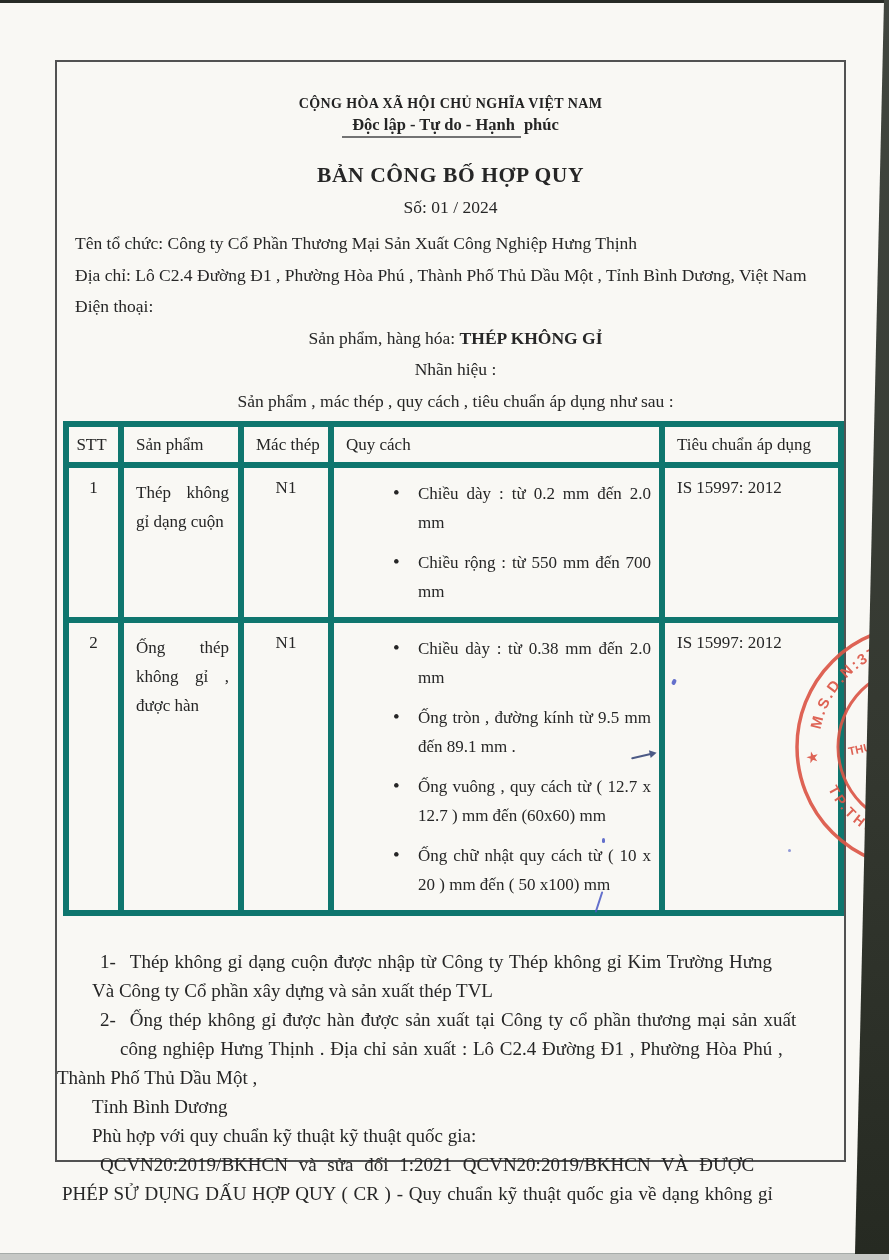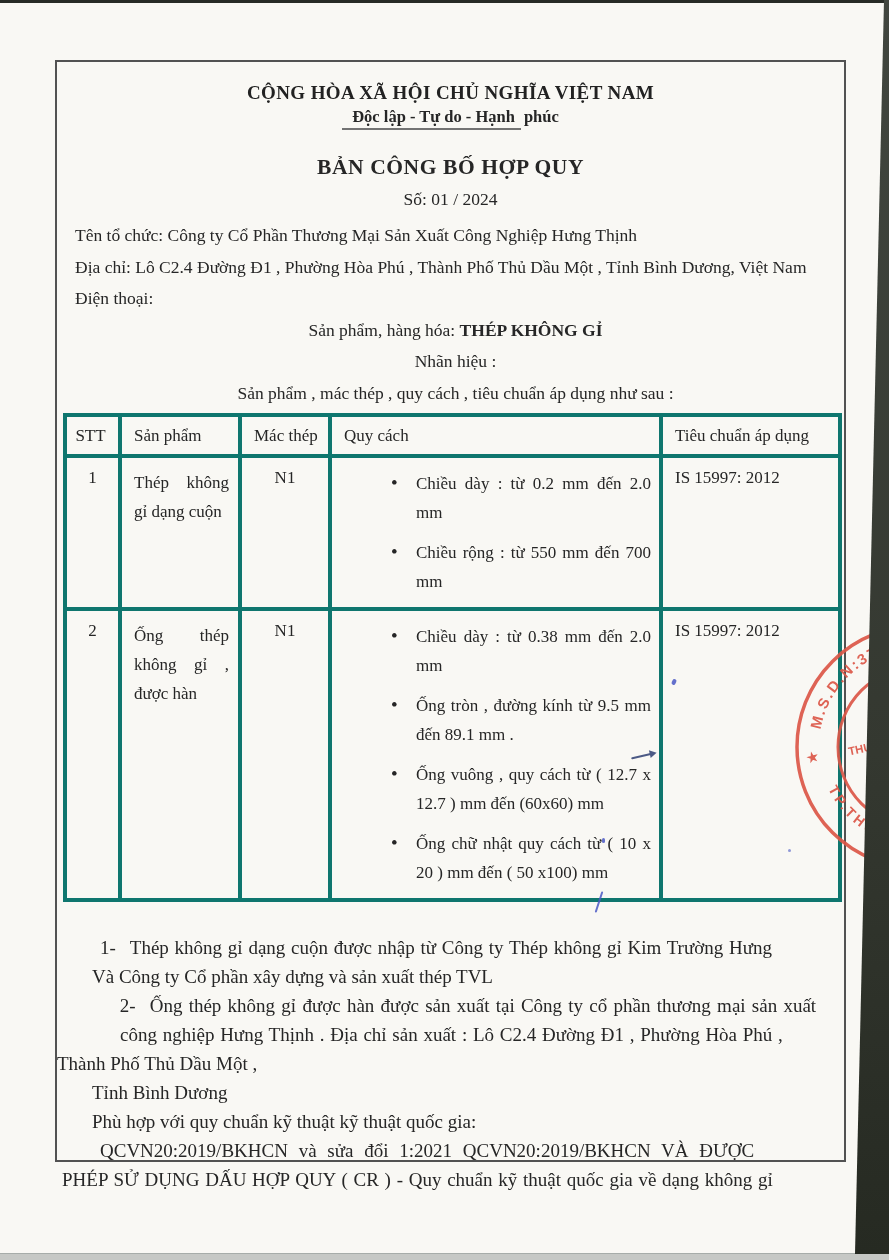--- a/index.html
+++ b/index.html
@@ -16,58 +16,58 @@
   }
   .bottom-strip {
     position:absolute; bottom:0; left:0; width:100%; height:7px;
     background:#c6c8c5; border-top:1px solid #a7aca9; z-index:5;
   }
   .frame {
     position:absolute; left:55px; top:60px; width:791px; height:1102px;
     border:2px solid #525252;
   }
   .center { text-align:center; }
-  .hdr-country { margin-top:20px; font-size:19px; font-weight:bold; letter-spacing:.4px; color:#222; }
+  .hdr-country { margin-top:34px; font-size:14px; font-weight:bold; letter-spacing:.4px; color:#222; }
   .hdr-motto  { margin-top:3px; font-size:16.5px; font-weight:bold; }
   .hdr-motto .ul { border-bottom:2px solid #737373; padding:0 6px 2px 10px; }
   .hdr-motto .tail { padding-left:3px; }
   .doc-title { margin-top:28px; font-size:21.5px; font-weight:bold; letter-spacing:.6px; }
   .doc-num { margin-top:9px; font-size:17.5px; }
 
   .para { font-size:17.5px; line-height:31.5px; margin-left:18px; margin-right:14px; }
   .para.first { margin-top:10px; }
   .para.indent2 { margin-left:24px;text-align:center; }
   .bold { font-weight:bold; }
 
   table.spec {
     border-collapse:collapse; margin:4px 0 0 6px; width:775px;
     font-size:17px; table-layout:fixed;
   }
-  table.spec td { border:4px solid #0f766e; vertical-align:top; }
+  table.spec td { border:6px solid #0f766e; vertical-align:top; }
   tr.thead td { height:41px; vertical-align:middle; padding:2px 6px 2px 12px; }
   tr.thead td.c { text-align:center; padding-left:2px; }
   tr.r1 { height:100px; }
   tr.r2 { height:238px; }
   td.stt { text-align:center; padding-top:10px; }
   td.sp  { padding:10px 9px 0 12px; text-align:justify; line-height:29px; }
   td.mt  { text-align:center; padding-top:10px; }
   td.tc  { padding:10px 6px 0 12px; }
   ul.qc { list-style:none; margin:11px 8px 0 57px; }
   ul.qc li {
     position:relative; padding-left:27px; margin-bottom:11px;
     text-align:justify; line-height:29px;
   }
   ul.qc li::before { content:"•"; position:absolute; left:2px; top:-1px; font-size:19px; }
 
   .notes { margin-top:31px; font-size:19px; line-height:29px; }
   .nl { margin-right:8px; }
   .nl .mk { padding-right:14px; }
   .n1a { margin-left:43px; word-spacing:1px; }
   .n1b { margin-left:35px; }
-  .n2a { margin-left:43px; word-spacing:1.5px;text-align:center; }
+  .n2a { margin-left:43px; word-spacing:1.5px; }
   .n2b { margin-left:63px; word-spacing:1px; }
   .n2c { }
   .n3  { margin-left:35px; }
   .n4  { margin-left:35px; }
   .n5a { margin-left:43px; word-spacing:6px; }
   .n5b { margin-left:5px; word-spacing:1px; }
 
   .stamp-svg { position:absolute; left:740px; top:600px; z-index:3; opacity:.92; }
   .stamp-svg text { font-family:"Liberation Sans", sans-serif; font-weight:bold; }
 

